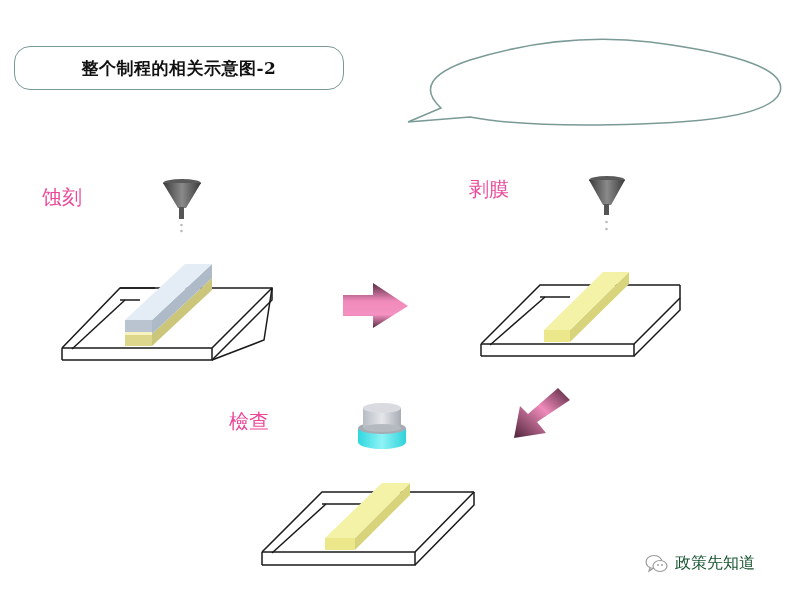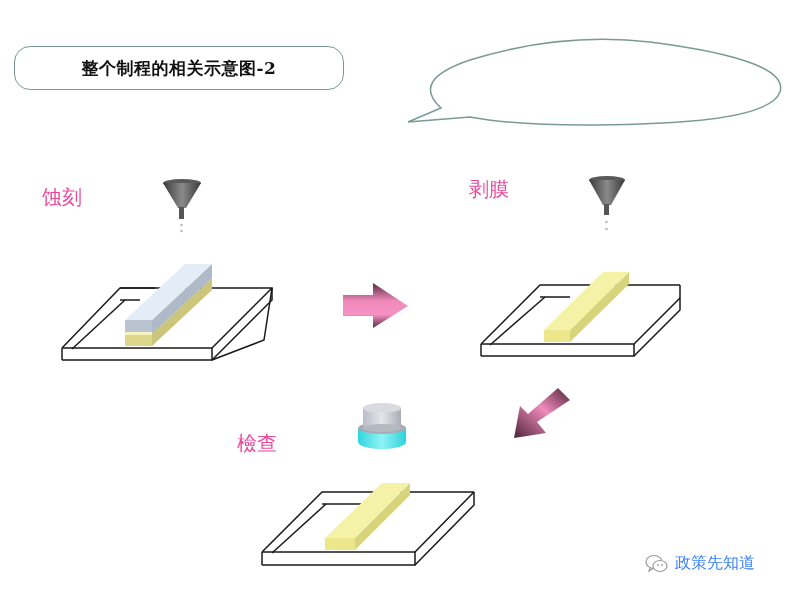--- a/index.html
+++ b/index.html
@@ -7,21 +7,21 @@
          font-family: "DejaVu Serif", "Liberation Serif", serif; }
   .title-box { position: absolute; left: 14px; top: 46px; width: 330px; height: 44px;
     border: 1.5px solid #7a9a96; border-radius: 16px; box-sizing: border-box;
     display: flex; align-items: center; justify-content: center;
     font-size: 17px; color: #111; font-weight: bold; letter-spacing: 0.5px; }
   .bubble-text { position: absolute; left: 470px; top: 56px; width: 250px; text-align: center;
     font-size: 17px; color: #111; line-height: 25px; font-weight: bold; }
   .step-label { position: absolute; font-family: "DejaVu Sans", "Liberation Sans", sans-serif;
     color: #ec4899; font-size: 20px; }
   .watermark { position: absolute; left: 645px; top: 553px; display: flex; align-items: center; gap: 6px;
-    font-family: "DejaVu Sans", "Liberation Sans", sans-serif; color: #3b82f6; font-size: 16px; }
+    font-family: "DejaVu Sans", "Liberation Sans", sans-serif; color: #14532d; font-size: 16px; }
   svg.canvas { position: absolute; left: 0; top: 0; }
 </style>
 </head>
 <body>
 
 <svg class="canvas" width="800" height="597" viewBox="0 0 800 597">
   <defs>
     <linearGradient id="funnelGrad" x1="0" y1="0" x2="1" y2="0">
       <stop offset="0" stop-color="#3a3a3a"></stop>
       <stop offset="0.5" stop-color="#8a8a8a"></stop>
@@ -138,21 +138,21 @@
 
 <div class="title-box">
   <span>整个制程的相关示意图-2</span>
 </div>
 
 <div class="bubble-text">
 </div>
 
 <div class="step-label" style="left:42px; top:184px;">蚀刻</div>
 <div class="step-label" style="left:469px; top:176px;">剥膜</div>
-<div class="step-label" style="left:229px; top:430px;margin-left:8px;">檢查</div>
+<div class="step-label" style="left:229px; top:408px;">檢查</div>
 
 <div class="watermark">
   <svg width="24" height="20" viewBox="0 0 24 20">
     <ellipse cx="9" cy="8" rx="8" ry="6.5" fill="none" stroke="#9a9a9a" stroke-width="1.2"></ellipse>
     <ellipse cx="15" cy="12" rx="7" ry="5.5" fill="#fff" stroke="#9a9a9a" stroke-width="1.2"></ellipse>
     <path d="M 5 14 L 4 17 L 8 14.5" fill="none" stroke="#9a9a9a" stroke-width="1.2"></path>
     <circle cx="13" cy="11" r="0.9" fill="#9a9a9a"></circle>
     <circle cx="17" cy="11" r="0.9" fill="#9a9a9a"></circle>
   </svg>
   <span>政策先知道</span>

